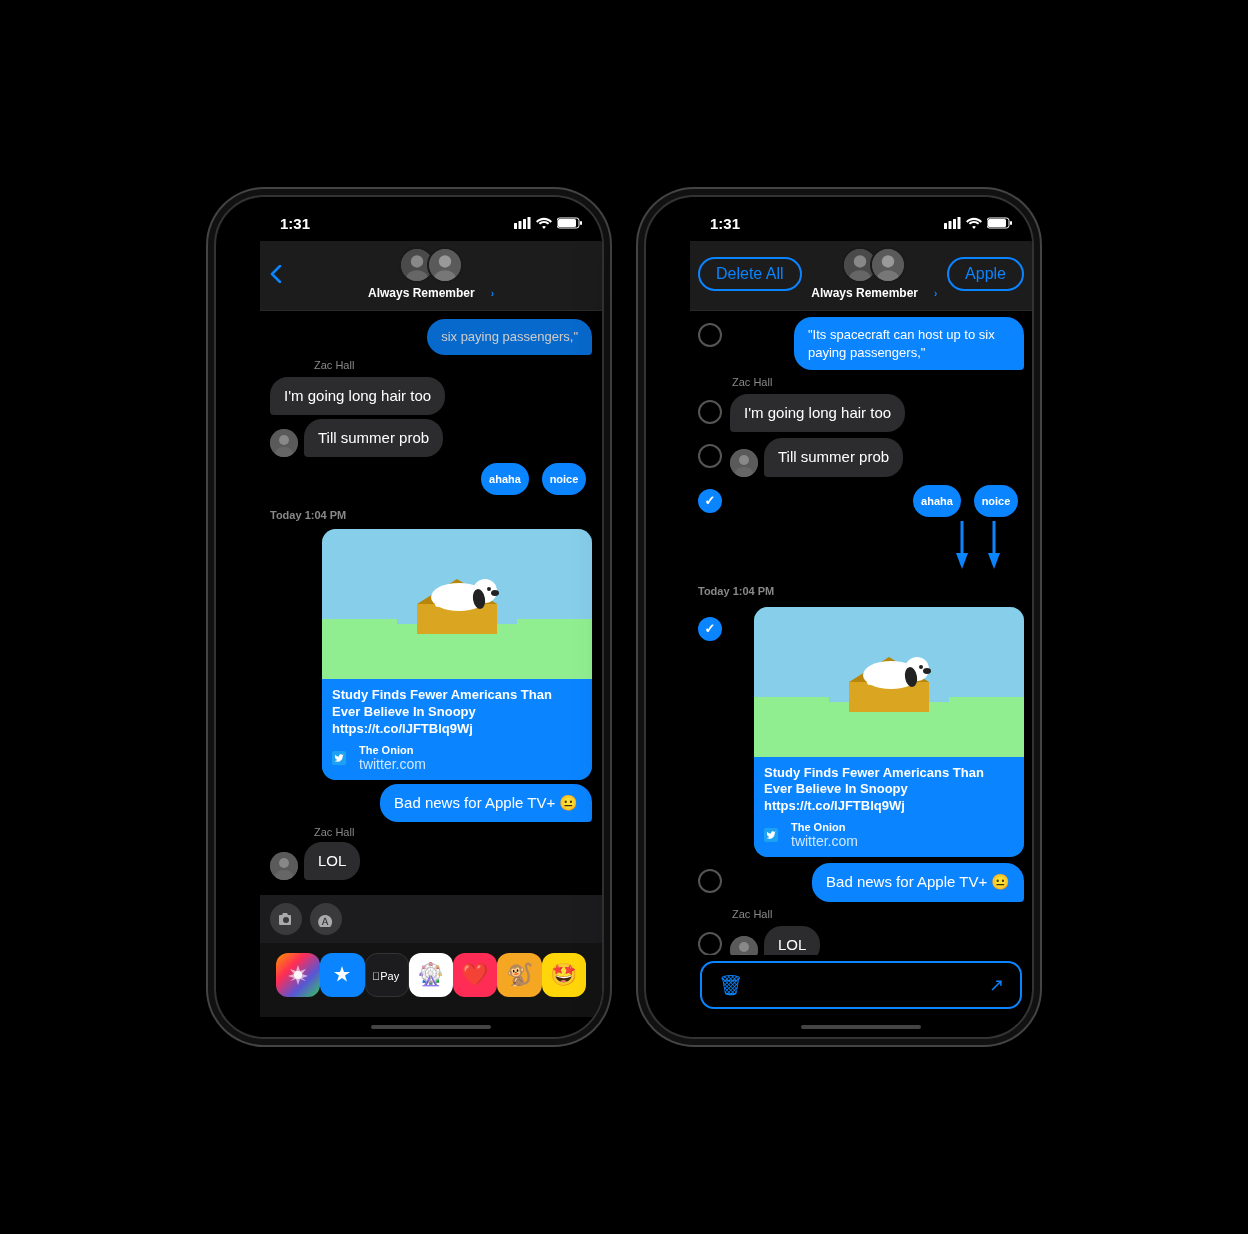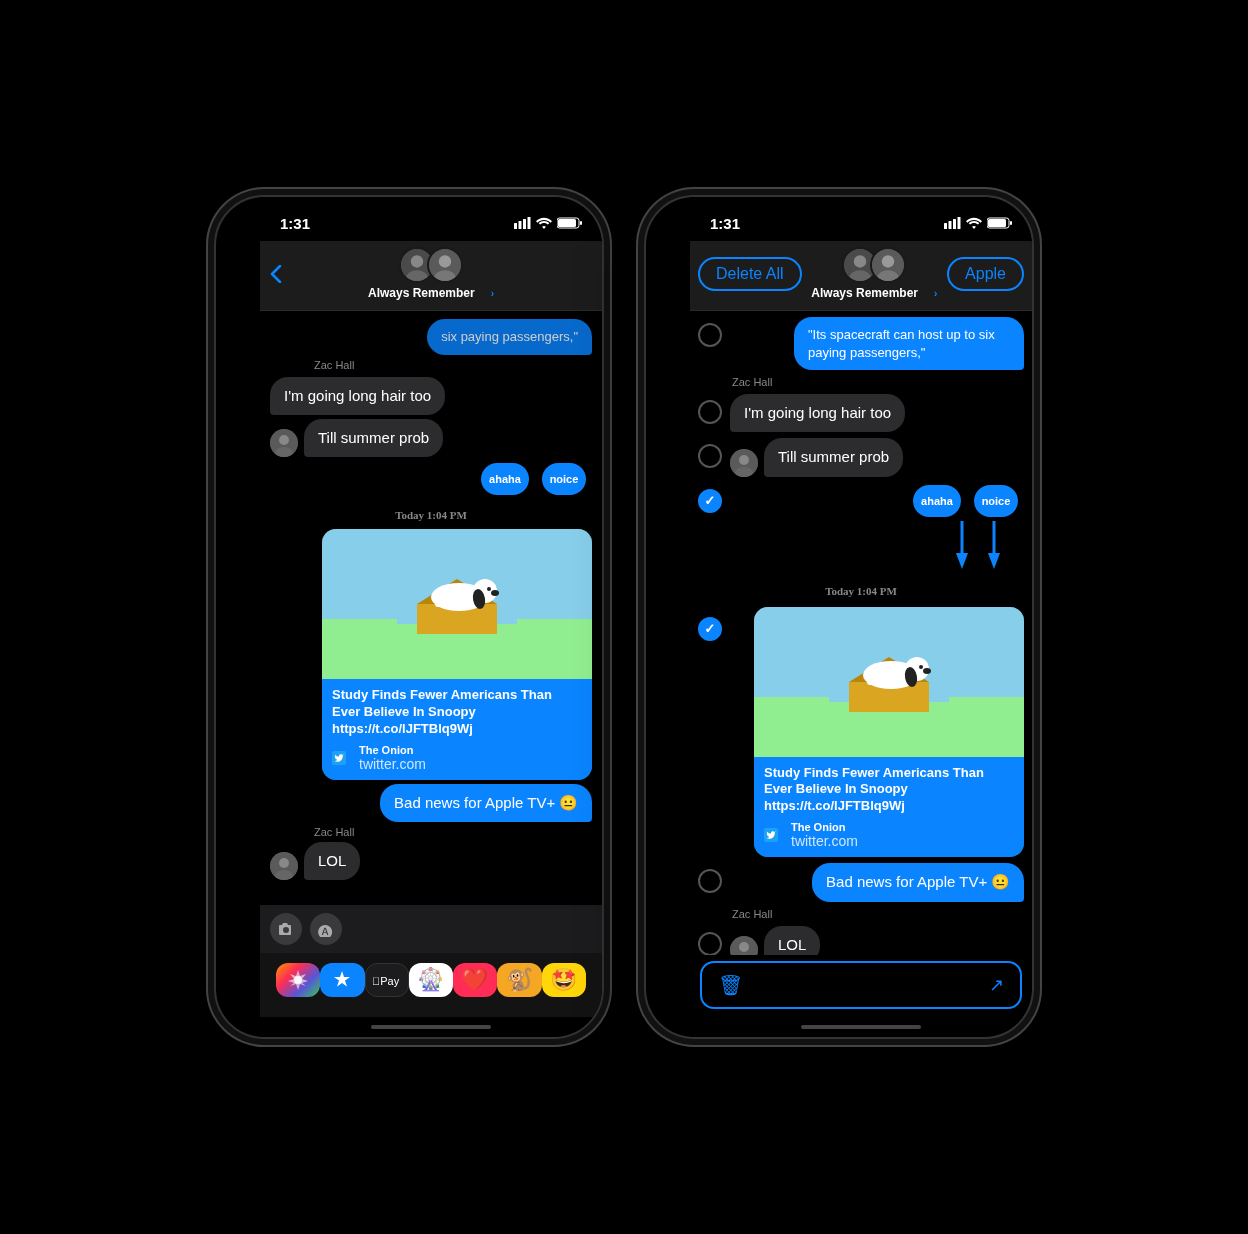--- a/index.html
+++ b/index.html
@@ -188,25 +188,23 @@
       height: 36px;
       display: flex;
       align-items: center;
       justify-content: center;
       font-size: 12px;
       font-weight: 600;
       border: 2px solid #000;
     }
 
     .timestamp {
-      text-align: center;
       font-size: 11px;
       color: #888;
       margin: 8px 0 4px;
-      font-family: Liberation Serif, serif;
     }
     .timestamp span { font-weight: 600; color: #888; }
 
     
     .link-card {
       background: #0f766e;
       border-radius: 14px;
       overflow: hidden;
       max-width: 270px;
     }
@@ -305,21 +303,21 @@
     .app-row {
       background: rgba(20,20,20,0.95);
       padding: 10px 16px 20px;
       display: flex;
       justify-content: space-around;
       align-items: center;
       flex-shrink: 0;
     }
     .app-icon {
       width: 46px;
-      height: 34px;
+      height: 44px;
       border-radius: 12px;
       display: flex;
       align-items: center;
       justify-content: center;
       font-size: 22px;
     }
 
     
     .home-indicator {
       height: 20px;

